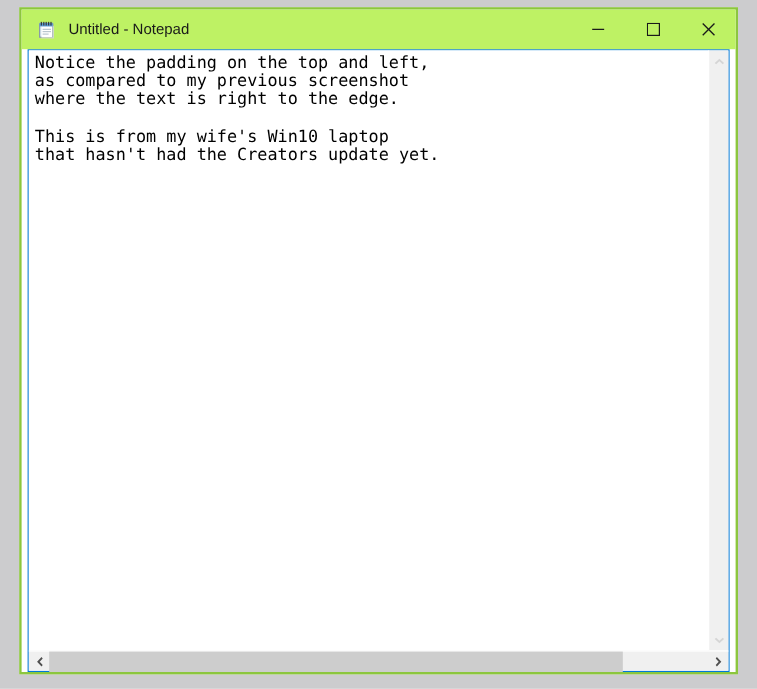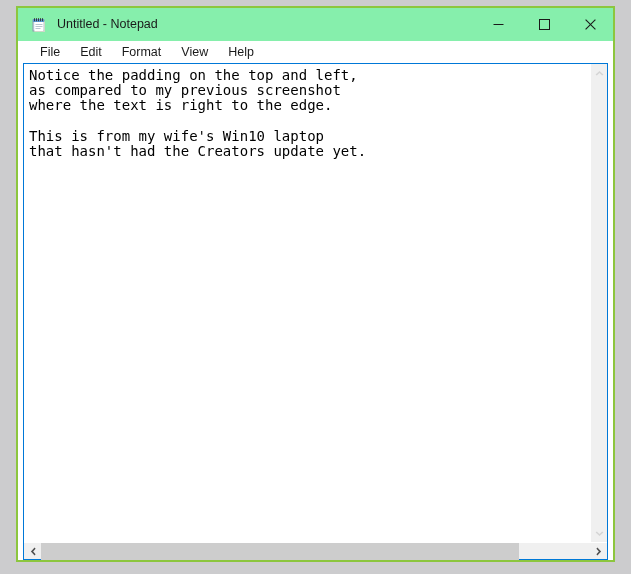--- a/index.html
+++ b/index.html
@@ -25,21 +25,21 @@
     border: 2px solid #8cc63e;
     background: #ffffff;
     box-sizing: border-box;
     display: flex;
     flex-direction: column;
   }
 
   
   #title-bar {
     height: 33px;
-    background: #86efac;
+    background: #bef264;
     display: flex;
     align-items: center;
     flex: none;
     position: relative;
   }
   #app-icon {
     width: 16px;
     height: 16px;
     margin-left: 13px;
     margin-right: 10px;
@@ -253,27 +253,20 @@
       </div>
       <div class="win-btn">
         <svg width="11" height="11" viewBox="0 0 11 11">
           <line x1="0.6" y1="0.6" x2="10.4" y2="10.4" stroke="#1a1a1a" stroke-width="1.1"></line>
           <line x1="10.4" y1="0.6" x2="0.6" y2="10.4" stroke="#1a1a1a" stroke-width="1.1"></line>
         </svg>
       </div>
     </div>
   </div>
 
-  <div id="menu-bar">
-    <span class="menu-item">File</span>
-    <span class="menu-item">Edit</span>
-    <span class="menu-item">Format</span>
-    <span class="menu-item">View</span>
-    <span class="menu-item">Help</span>
-  </div>
 
   <div id="editor-frame">
 
     <div id="editor-body">
 
       <div id="text-area">
         <pre id="text-content">Notice the padding on the top and left,
 as compared to my previous screenshot
 where the text is right to the edge.
 

